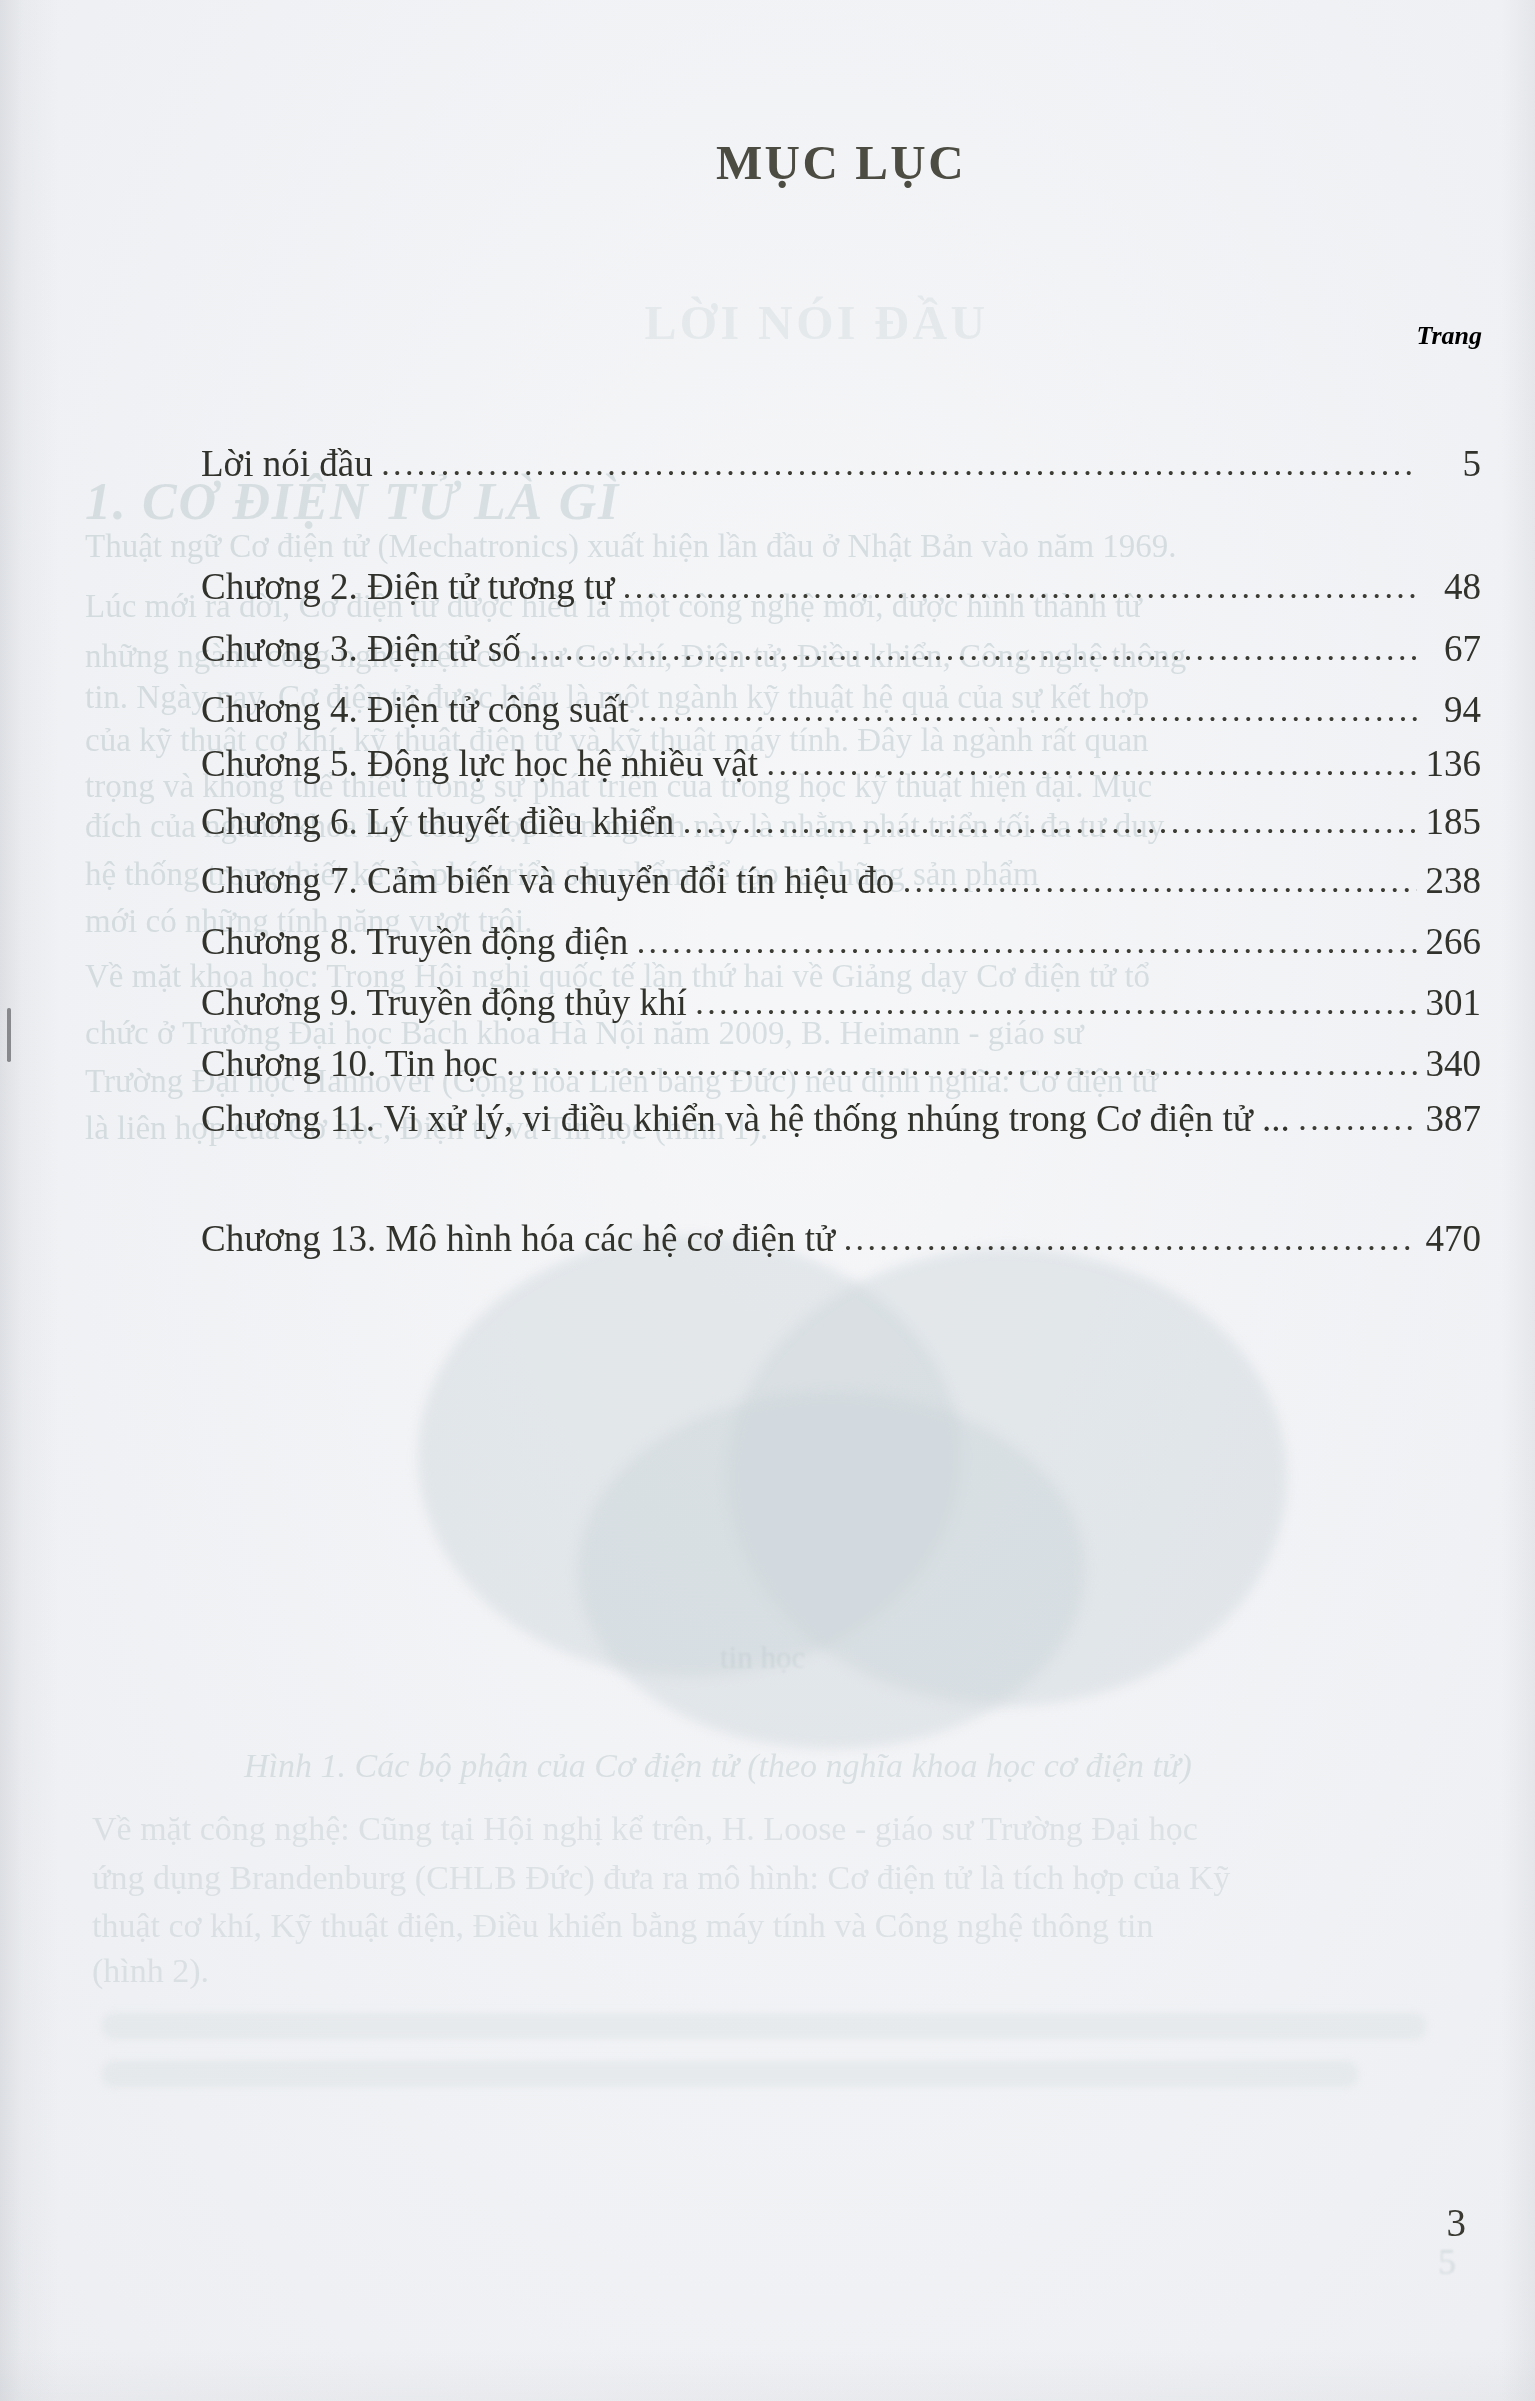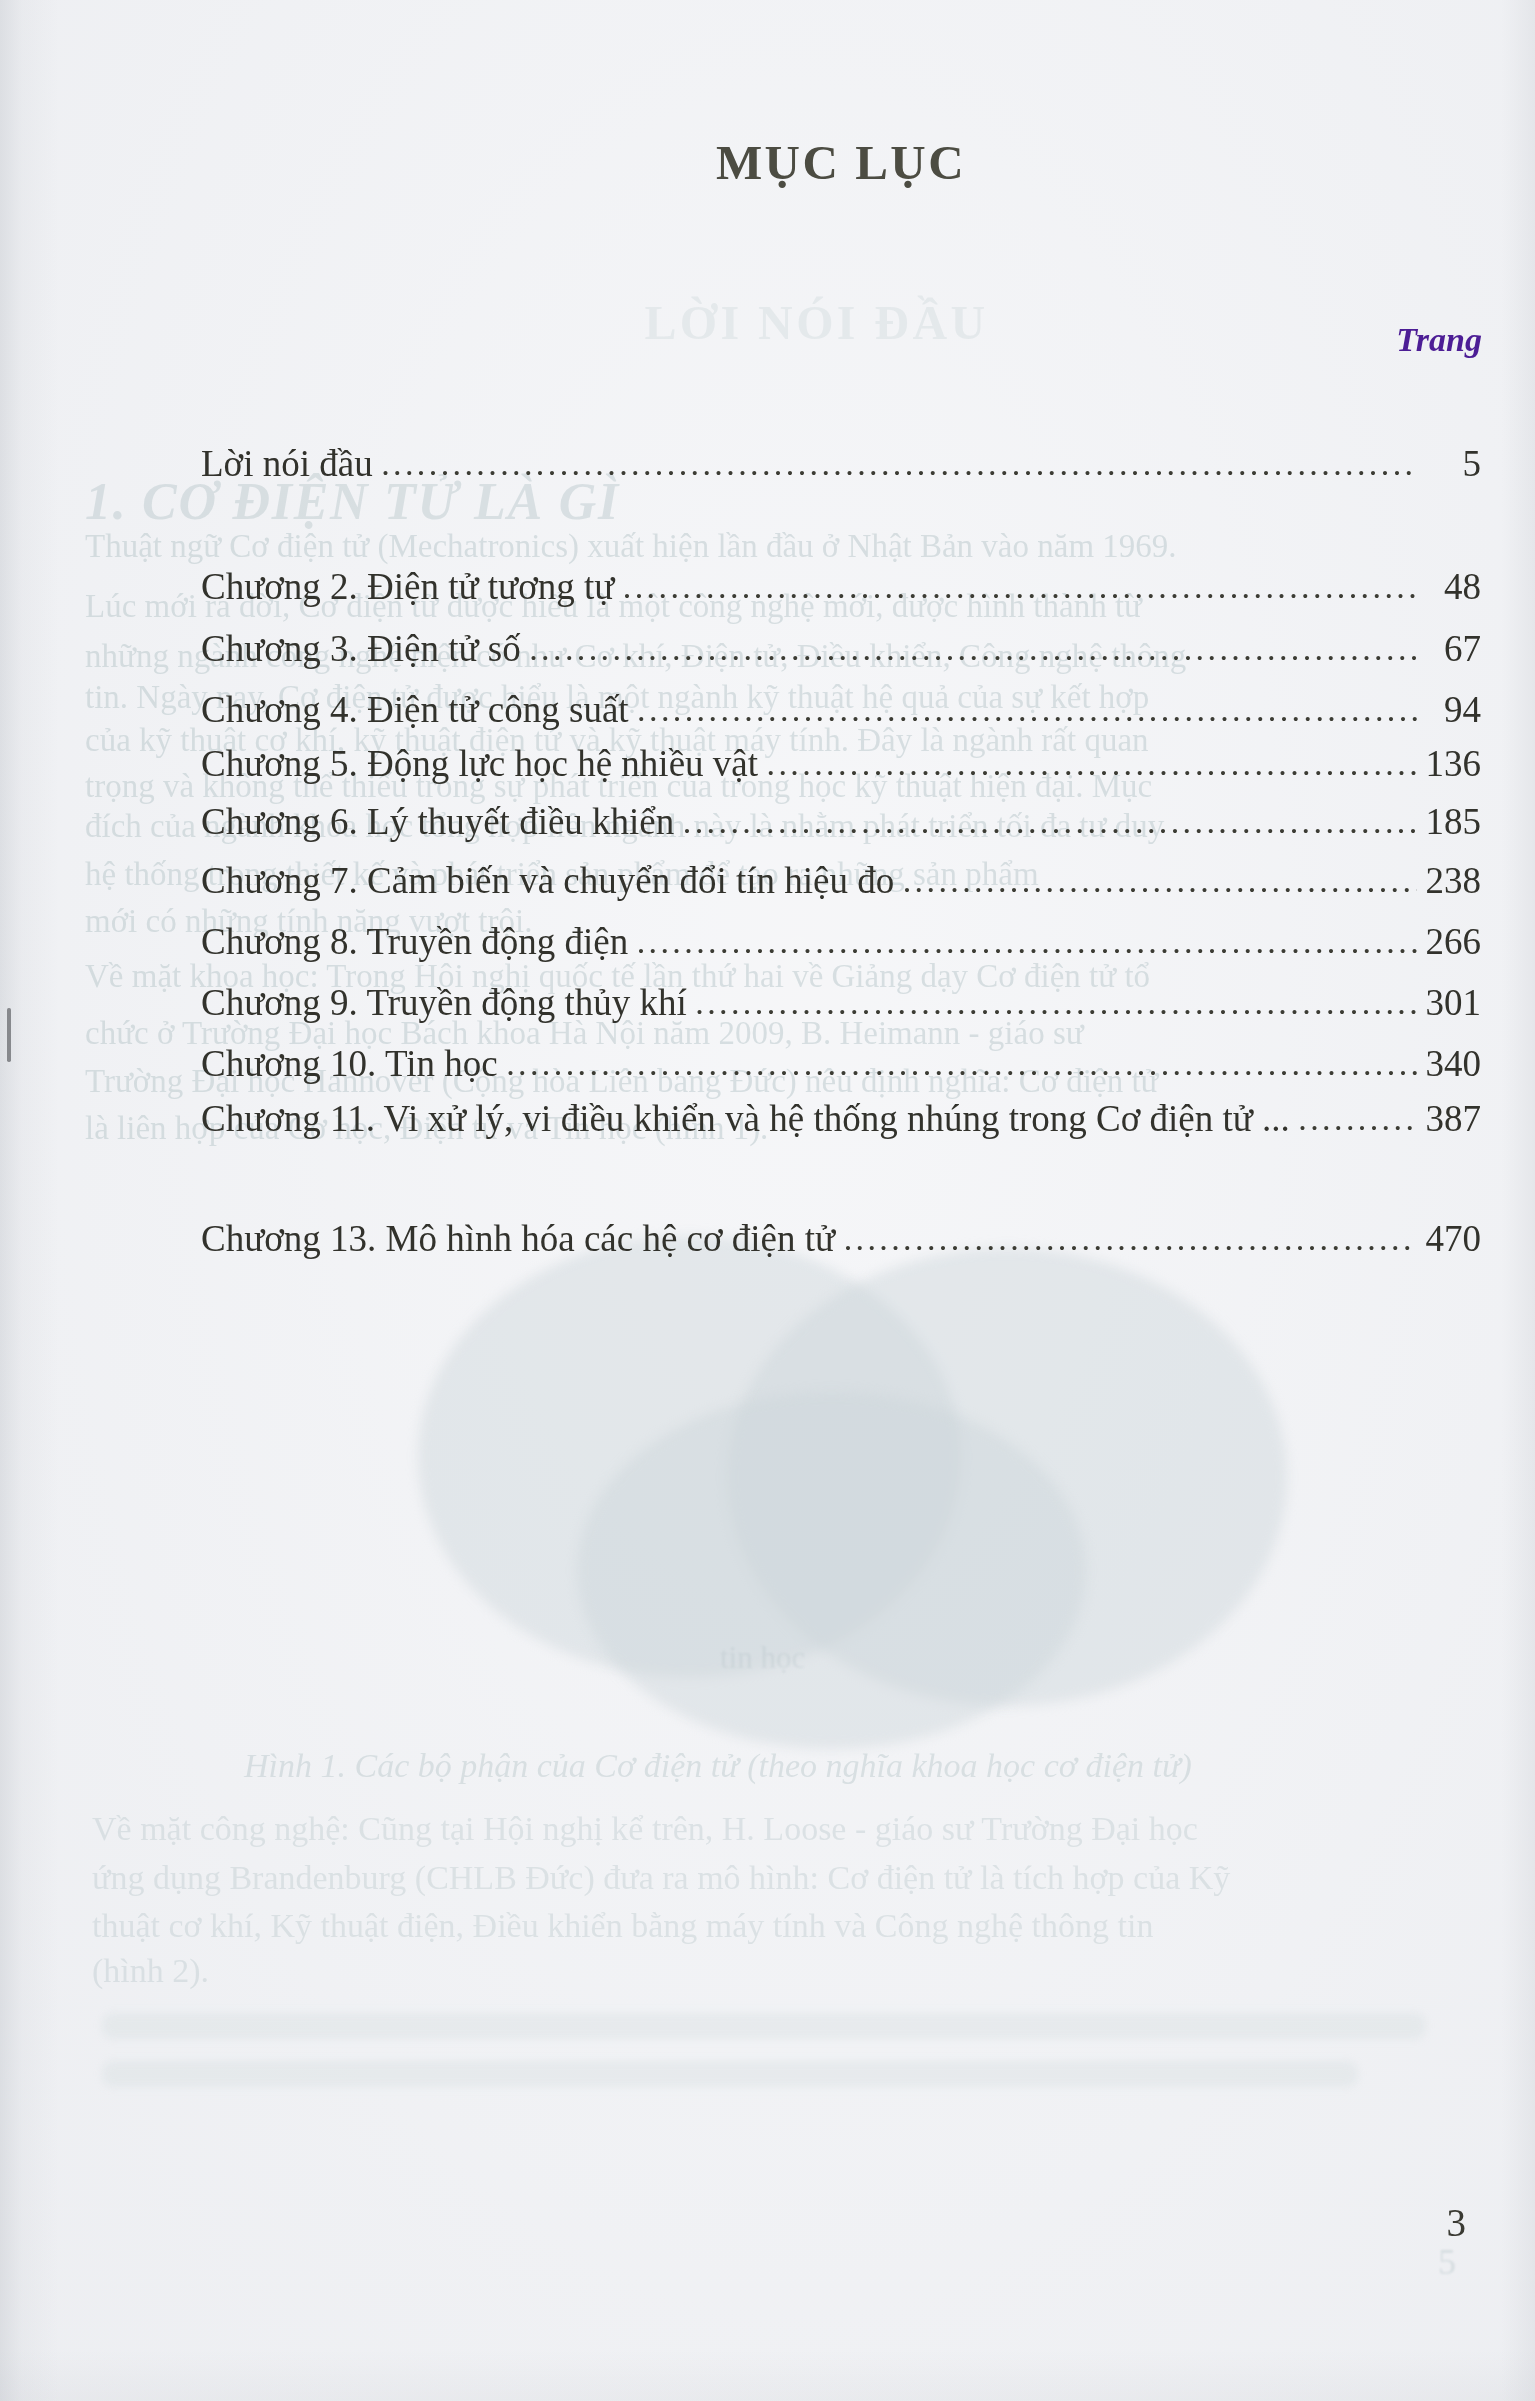--- a/index.html
+++ b/index.html
@@ -20,21 +20,21 @@
       linear-gradient(0deg, rgba(200,203,208,.18) 0px, rgba(200,203,208,0) 51px),
       radial-gradient(ellipse at 52% 40%, rgba(255,255,255,.35), rgba(210,214,220,.12) 95%);
   }
   .title{
     position:absolute;left:201px;width:1280px;top:134px;
     text-align:center;font-size:49px;font-weight:bold;
     letter-spacing:2.5px;color:#4c4c42;
   }
   .trang{
     position:absolute;right:54px;top:321px;
-    font-size:34px;font-weight:bold;font-style:italic;color:#4c1d95;
+    font-size:26px;font-weight:bold;font-style:italic;color:#000000;
   }
   .toc-row{
     position:absolute;left:201px;width:1280px;height:49px;
     display:flex;align-items:flex-end;
     font-size:37px;line-height:1.15;white-space:nowrap;
   }
   .toc-label{flex:0 0 auto;}
   .leader{
     flex:1 1 auto;overflow:hidden;white-space:nowrap;
     margin:0 5.1px 3.4px 8.5px;letter-spacing:3.4px;font-size:34px;color:#3c3c34;

